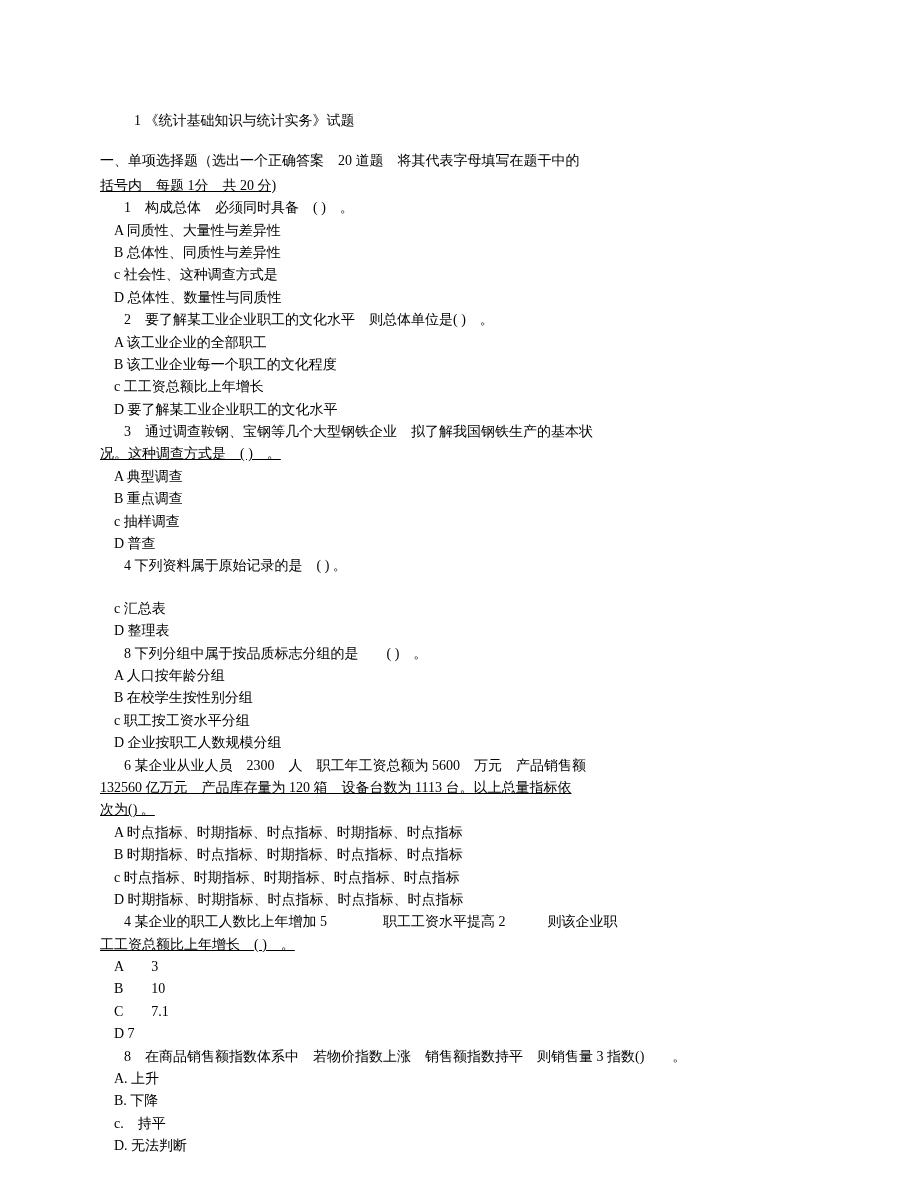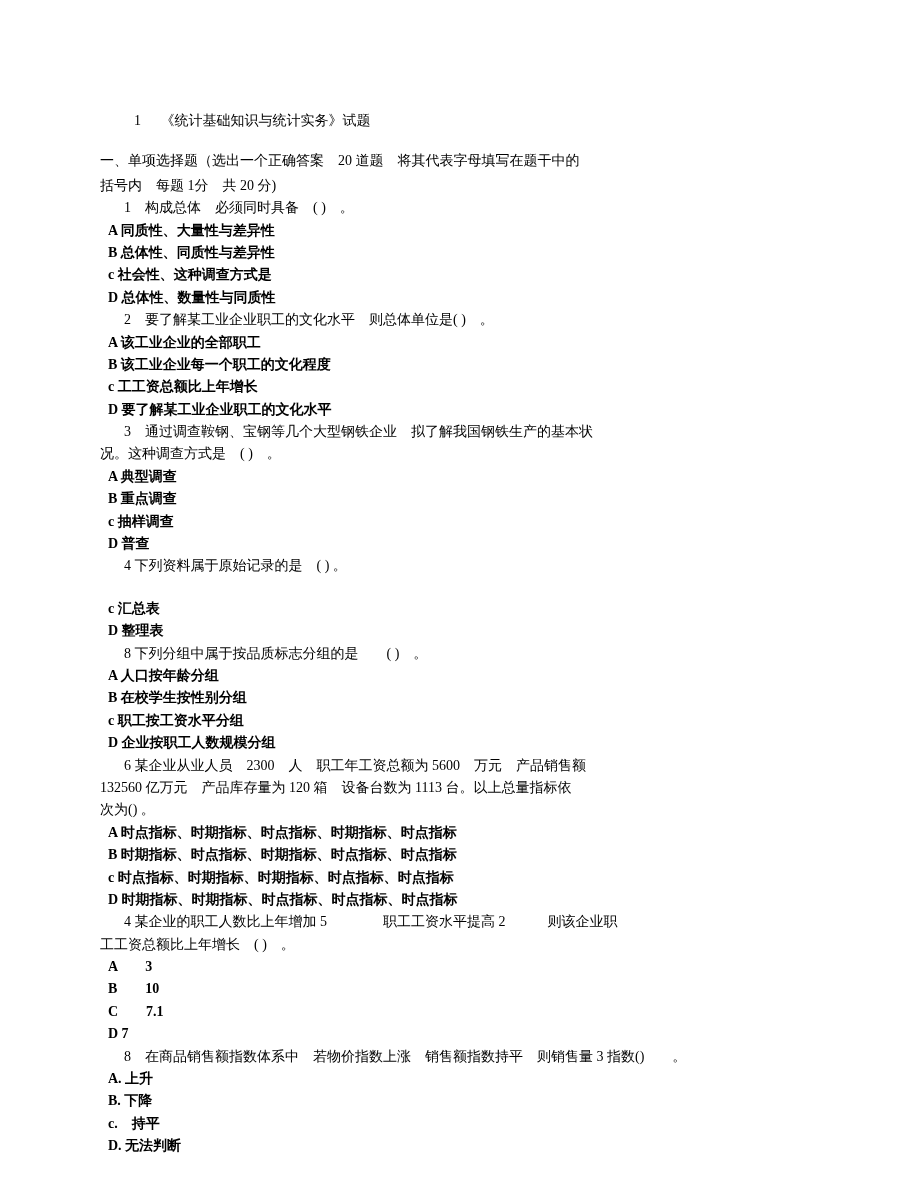--- a/index.html
+++ b/index.html
@@ -22,38 +22,38 @@
     }
     .num-indent {
       display: inline-block;
       margin-left: 34px;
     }
     .section-header {
       margin-bottom: 2px;
     }
     .wrap-line {
       margin-left: 0px;
+      text-decoration: underline;
     }
     .question-line {
       margin-left: 24px;
     }
     .option-line {
-      margin-left: 8px;
-      font-weight: bold;
+      margin-left: 14px;
     }
     .spacer {
       height: 20px;
     }
   </style>
 </head>
 <body>
 
 <div class="title-line">
   <span class="num-indent">1</span>
-  <span style="margin-left: 16px; text-align: right;">《统计基础知识与统计实务》试题</span>
+  <span style=" text-align: right;">《统计基础知识与统计实务》试题</span>
 </div>
 
 <div class="section-header">一、单项选择题（选出一个正确答案　20 道题　将其代表字母填写在题干中的</div>
 <div class="wrap-line">括号内　每题 1分　共  20 分)</div>
 
 <div class="question-line">1　构成总体　必须同时具备　( )　。</div>
 <div class="option-line">A  同质性、大量性与差异性</div>
 <div class="option-line">B  总体性、同质性与差异性</div>
 <div class="option-line">c  社会性、这种调查方式是</div>
 <div class="option-line">D 总体性、数量性与同质性</div>

